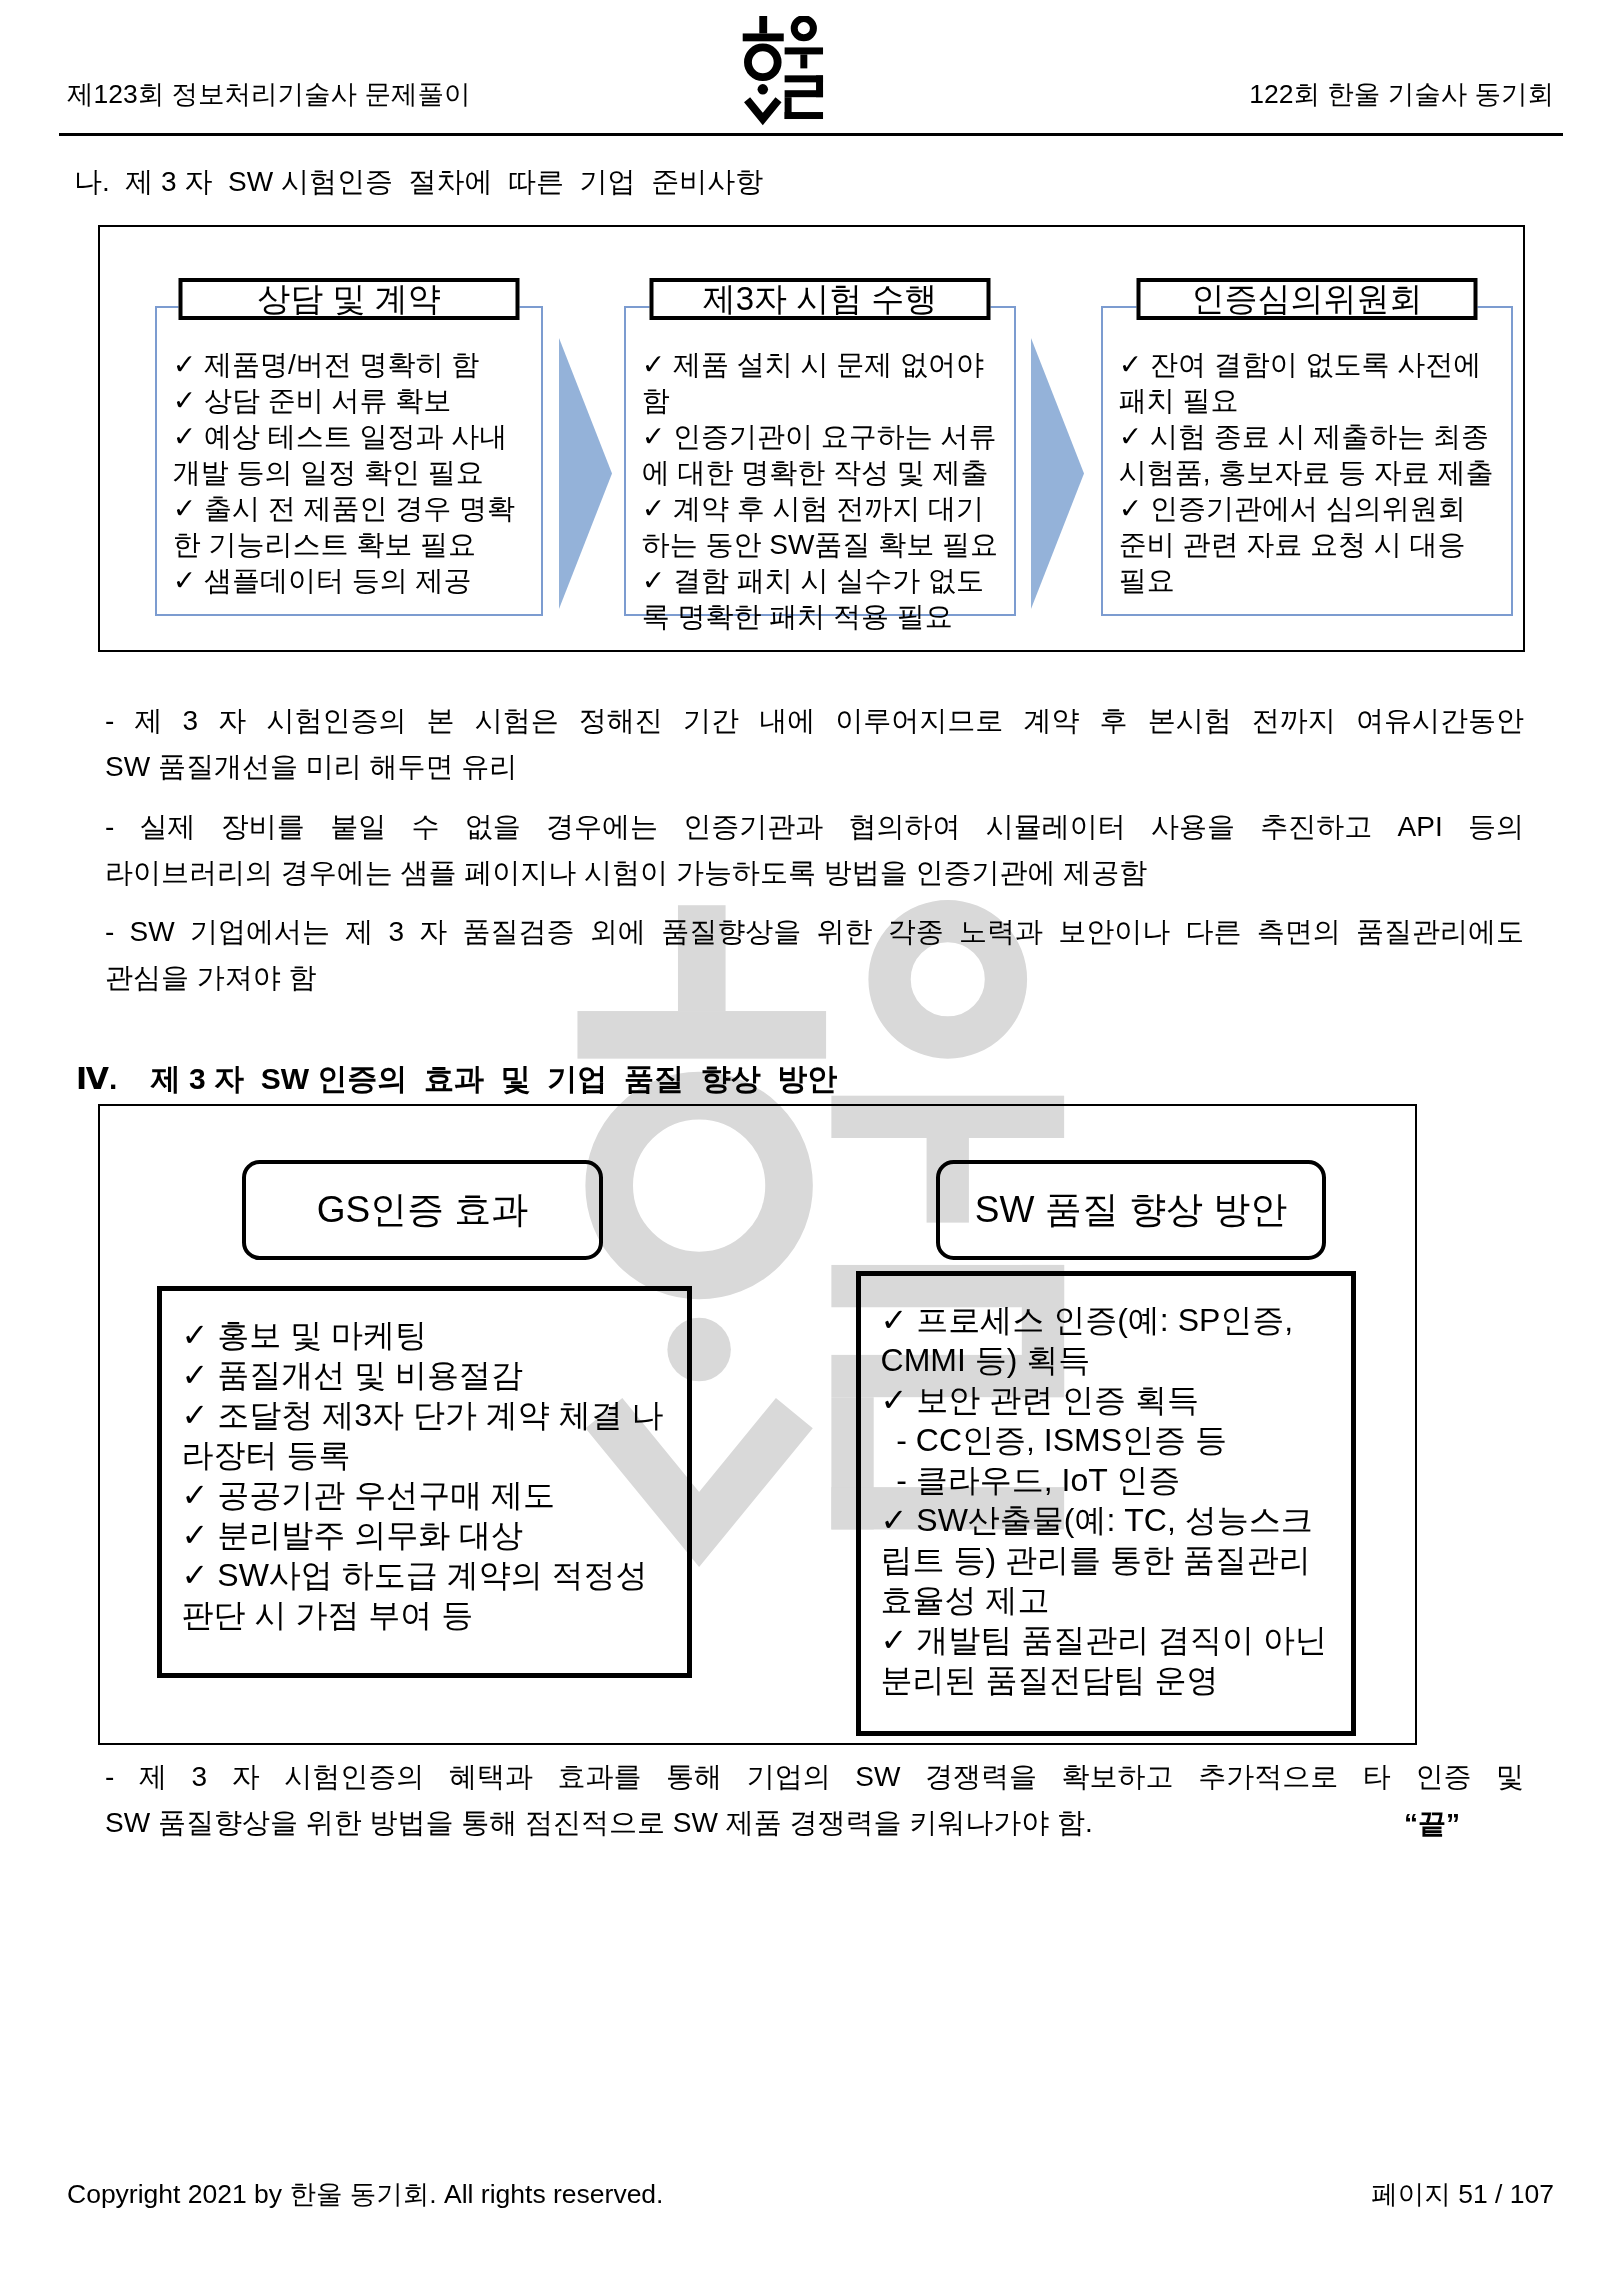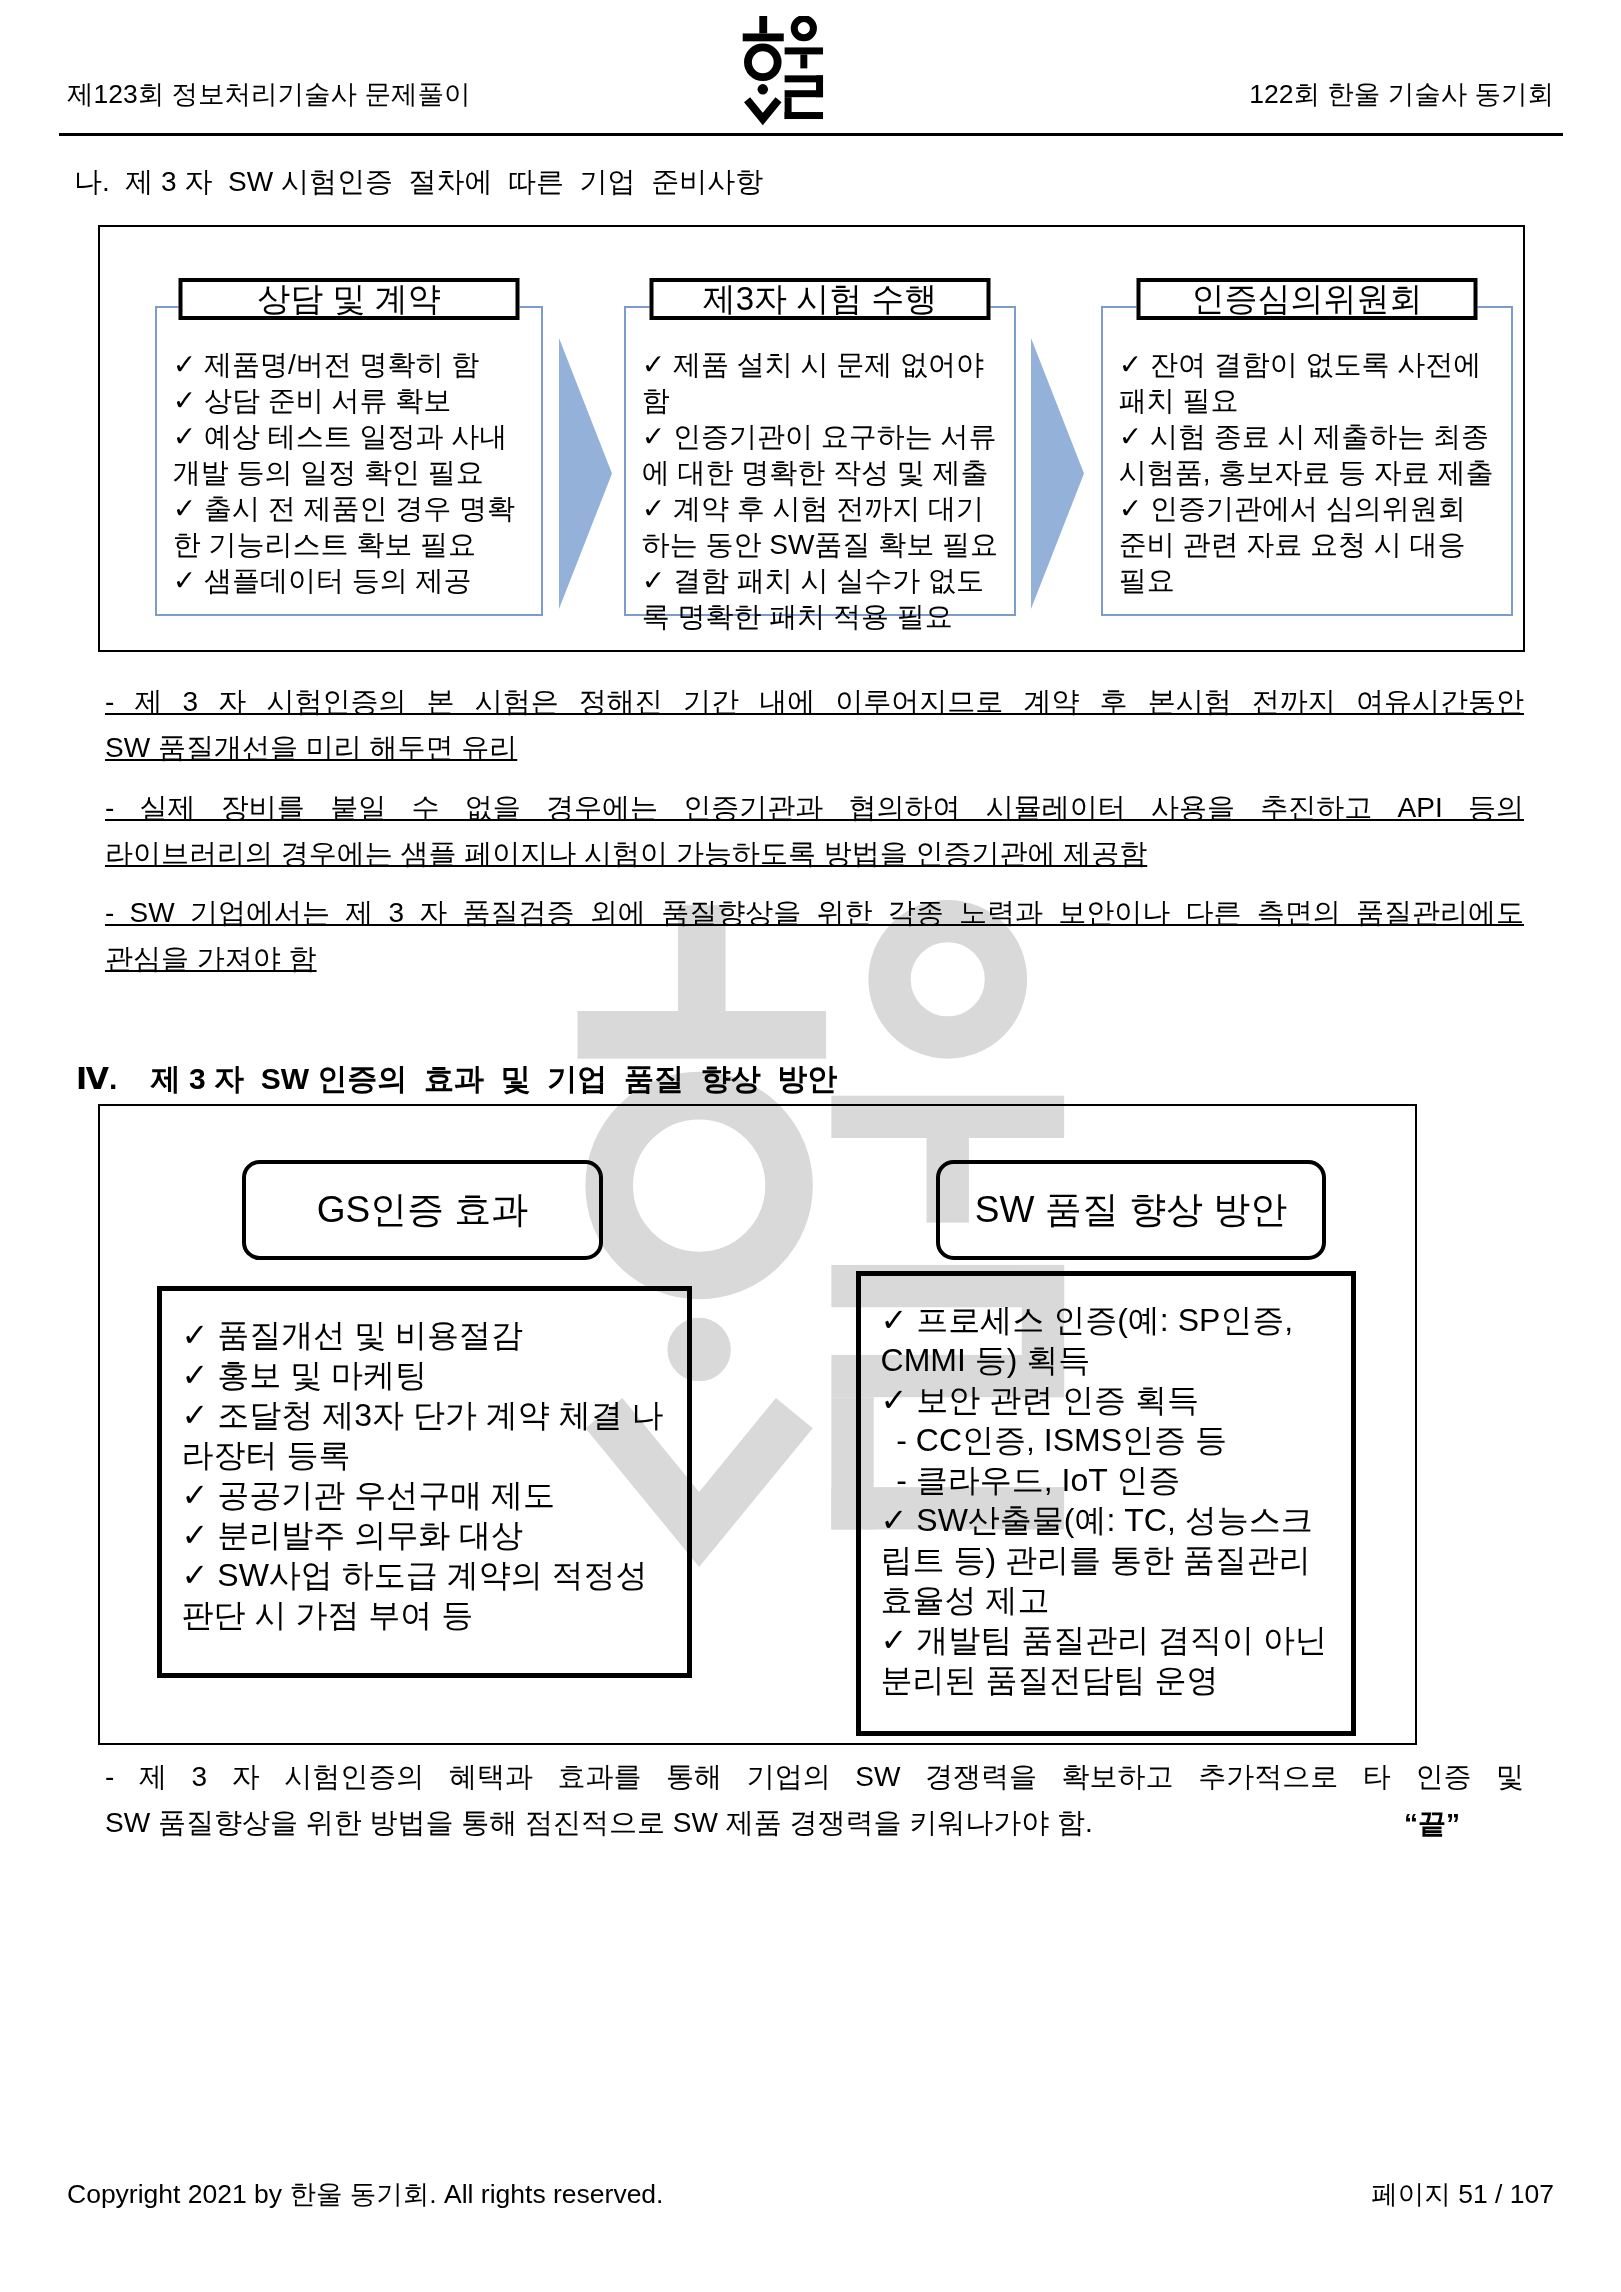--- a/index.html
+++ b/index.html
@@ -32,21 +32,21 @@
     display:flex; align-items:center; justify-content:center;
     font-size:33px; box-sizing:border-box; white-space:nowrap;}
   .pbody{padding:39px 9.8px 0 15.7px; font-size:28px; line-height:36px;}
   .arr{position:absolute; top:338px; width:53px; height:271px;
     background:var(--arrow,#94b2d9);
     clip-path:polygon(0 0,100% 50%,0 100%);}
   .arr-1{left:559px;}
   .arr-2{left:1031px;}
 
   
-  .notes{left:105px; top:679px; width:1419px;text-decoration:underline;}
+  .notes{left:105px; top:698px; width:1419px;}
   .note{margin:0 0 13.7px 0;}
   .nline{font-size:28px; line-height:46px;}
   .just{text-align:justify; text-align-last:justify;}
 
   
   .d2-frame{left:98px; top:1104px; width:1319px; height:641px; border:2.9px solid #000; box-sizing:border-box;}
   .etitle{position:absolute; border:4.9px solid #000; border-radius:17.6px;
     display:flex; align-items:center; justify-content:center;
     font-size:37px; box-sizing:border-box; background:transparent; white-space:nowrap;}
   .etitle-left{left:242px; top:1160px; width:361px; height:100px;}
@@ -188,22 +188,22 @@
   <div class="layer etitle etitle-left">
     <span>GS인증 효과</span>
   </div>
   <div class="layer etitle etitle-right">
     <span>SW 품질 향상 방안</span>
   </div>
 
   <div class="layer ebox ebox-left">
     <div class="ebody">
 
-    <div class="li">✓ 품질개선 및 비용절감</div>
-        <div class="li">✓ 홍보 및 마케팅</div>
+    <div class="li">✓ 홍보 및 마케팅</div>
+        <div class="li">✓ 품질개선 및 비용절감</div>
         <div class="li">✓ 조달청 제3자 단가 계약 체결 나라장터 등록</div>
         <div class="li">✓ 공공기관 우선구매 제도</div>
         <div class="li">✓ 분리발주 의무화 대상</div>
         <div class="li">✓ SW사업 하도급 계약의 적정성 판단 시 가점 부여 등</div>
       </div>
   </div>
   <div class="layer ebox ebox-right">
     <div class="ebody">
 
     <div class="li">✓ 프로세스 인증(예: SP인증, CMMI 등) 획득</div>

